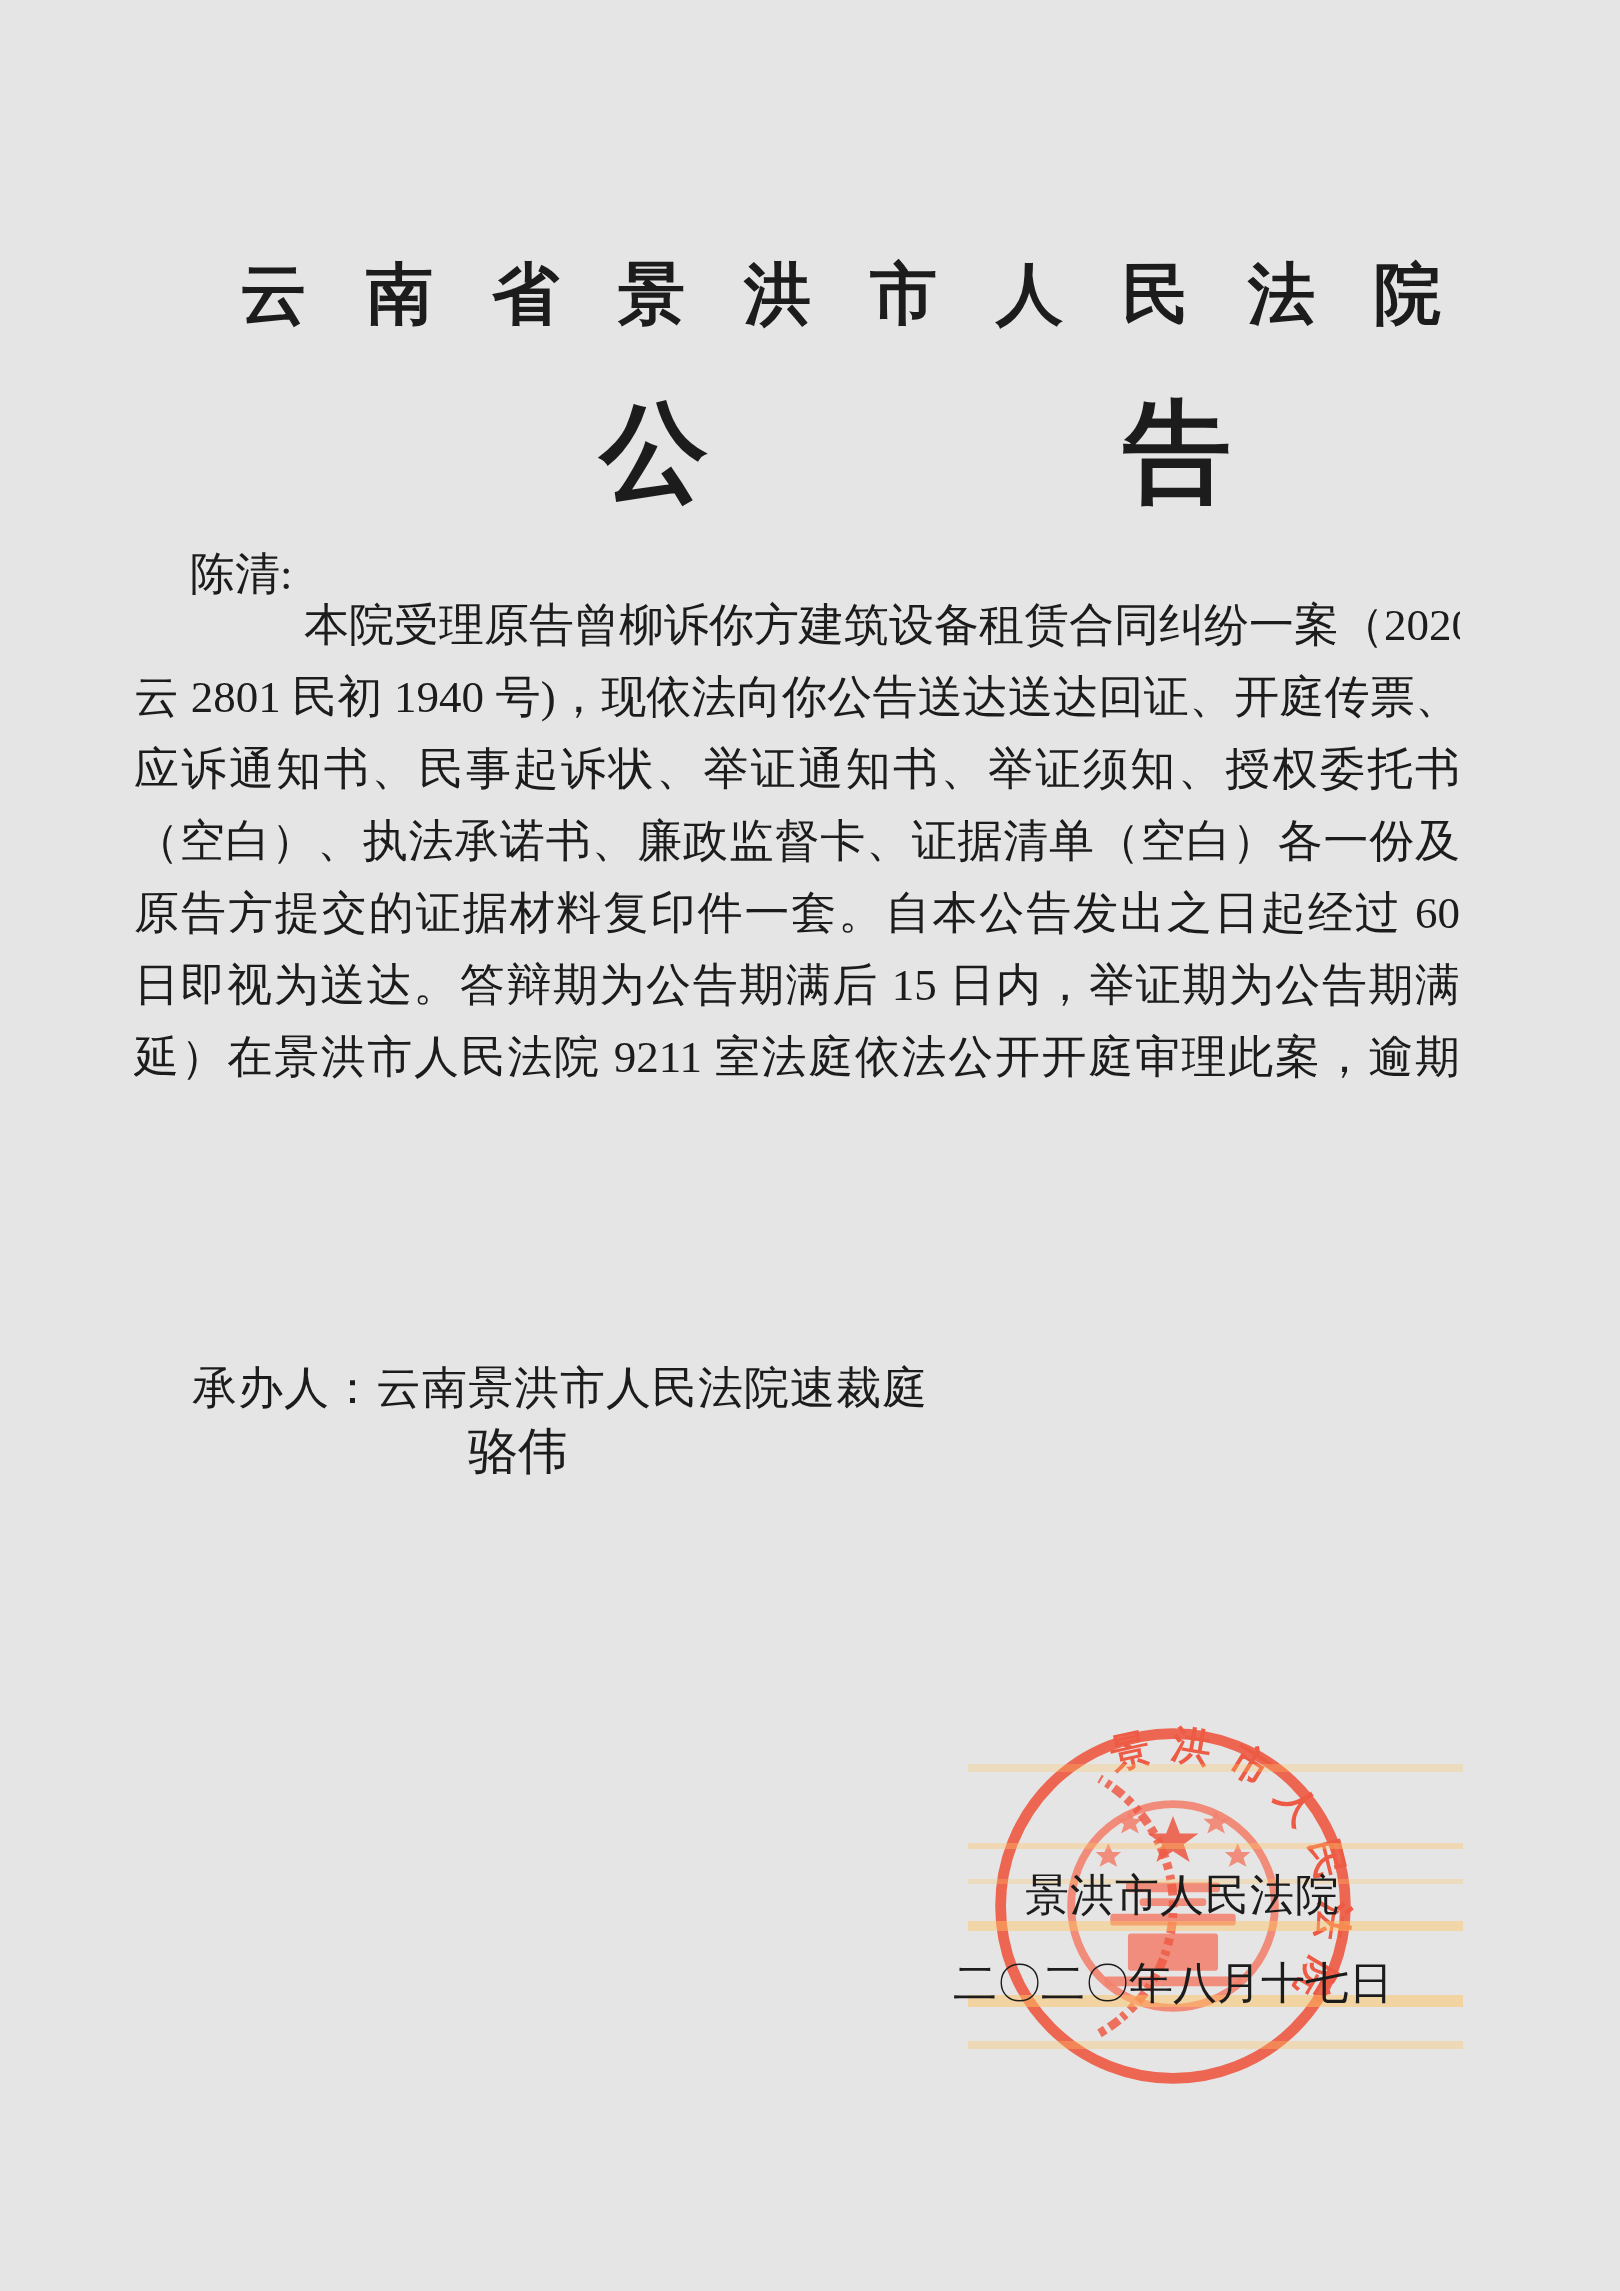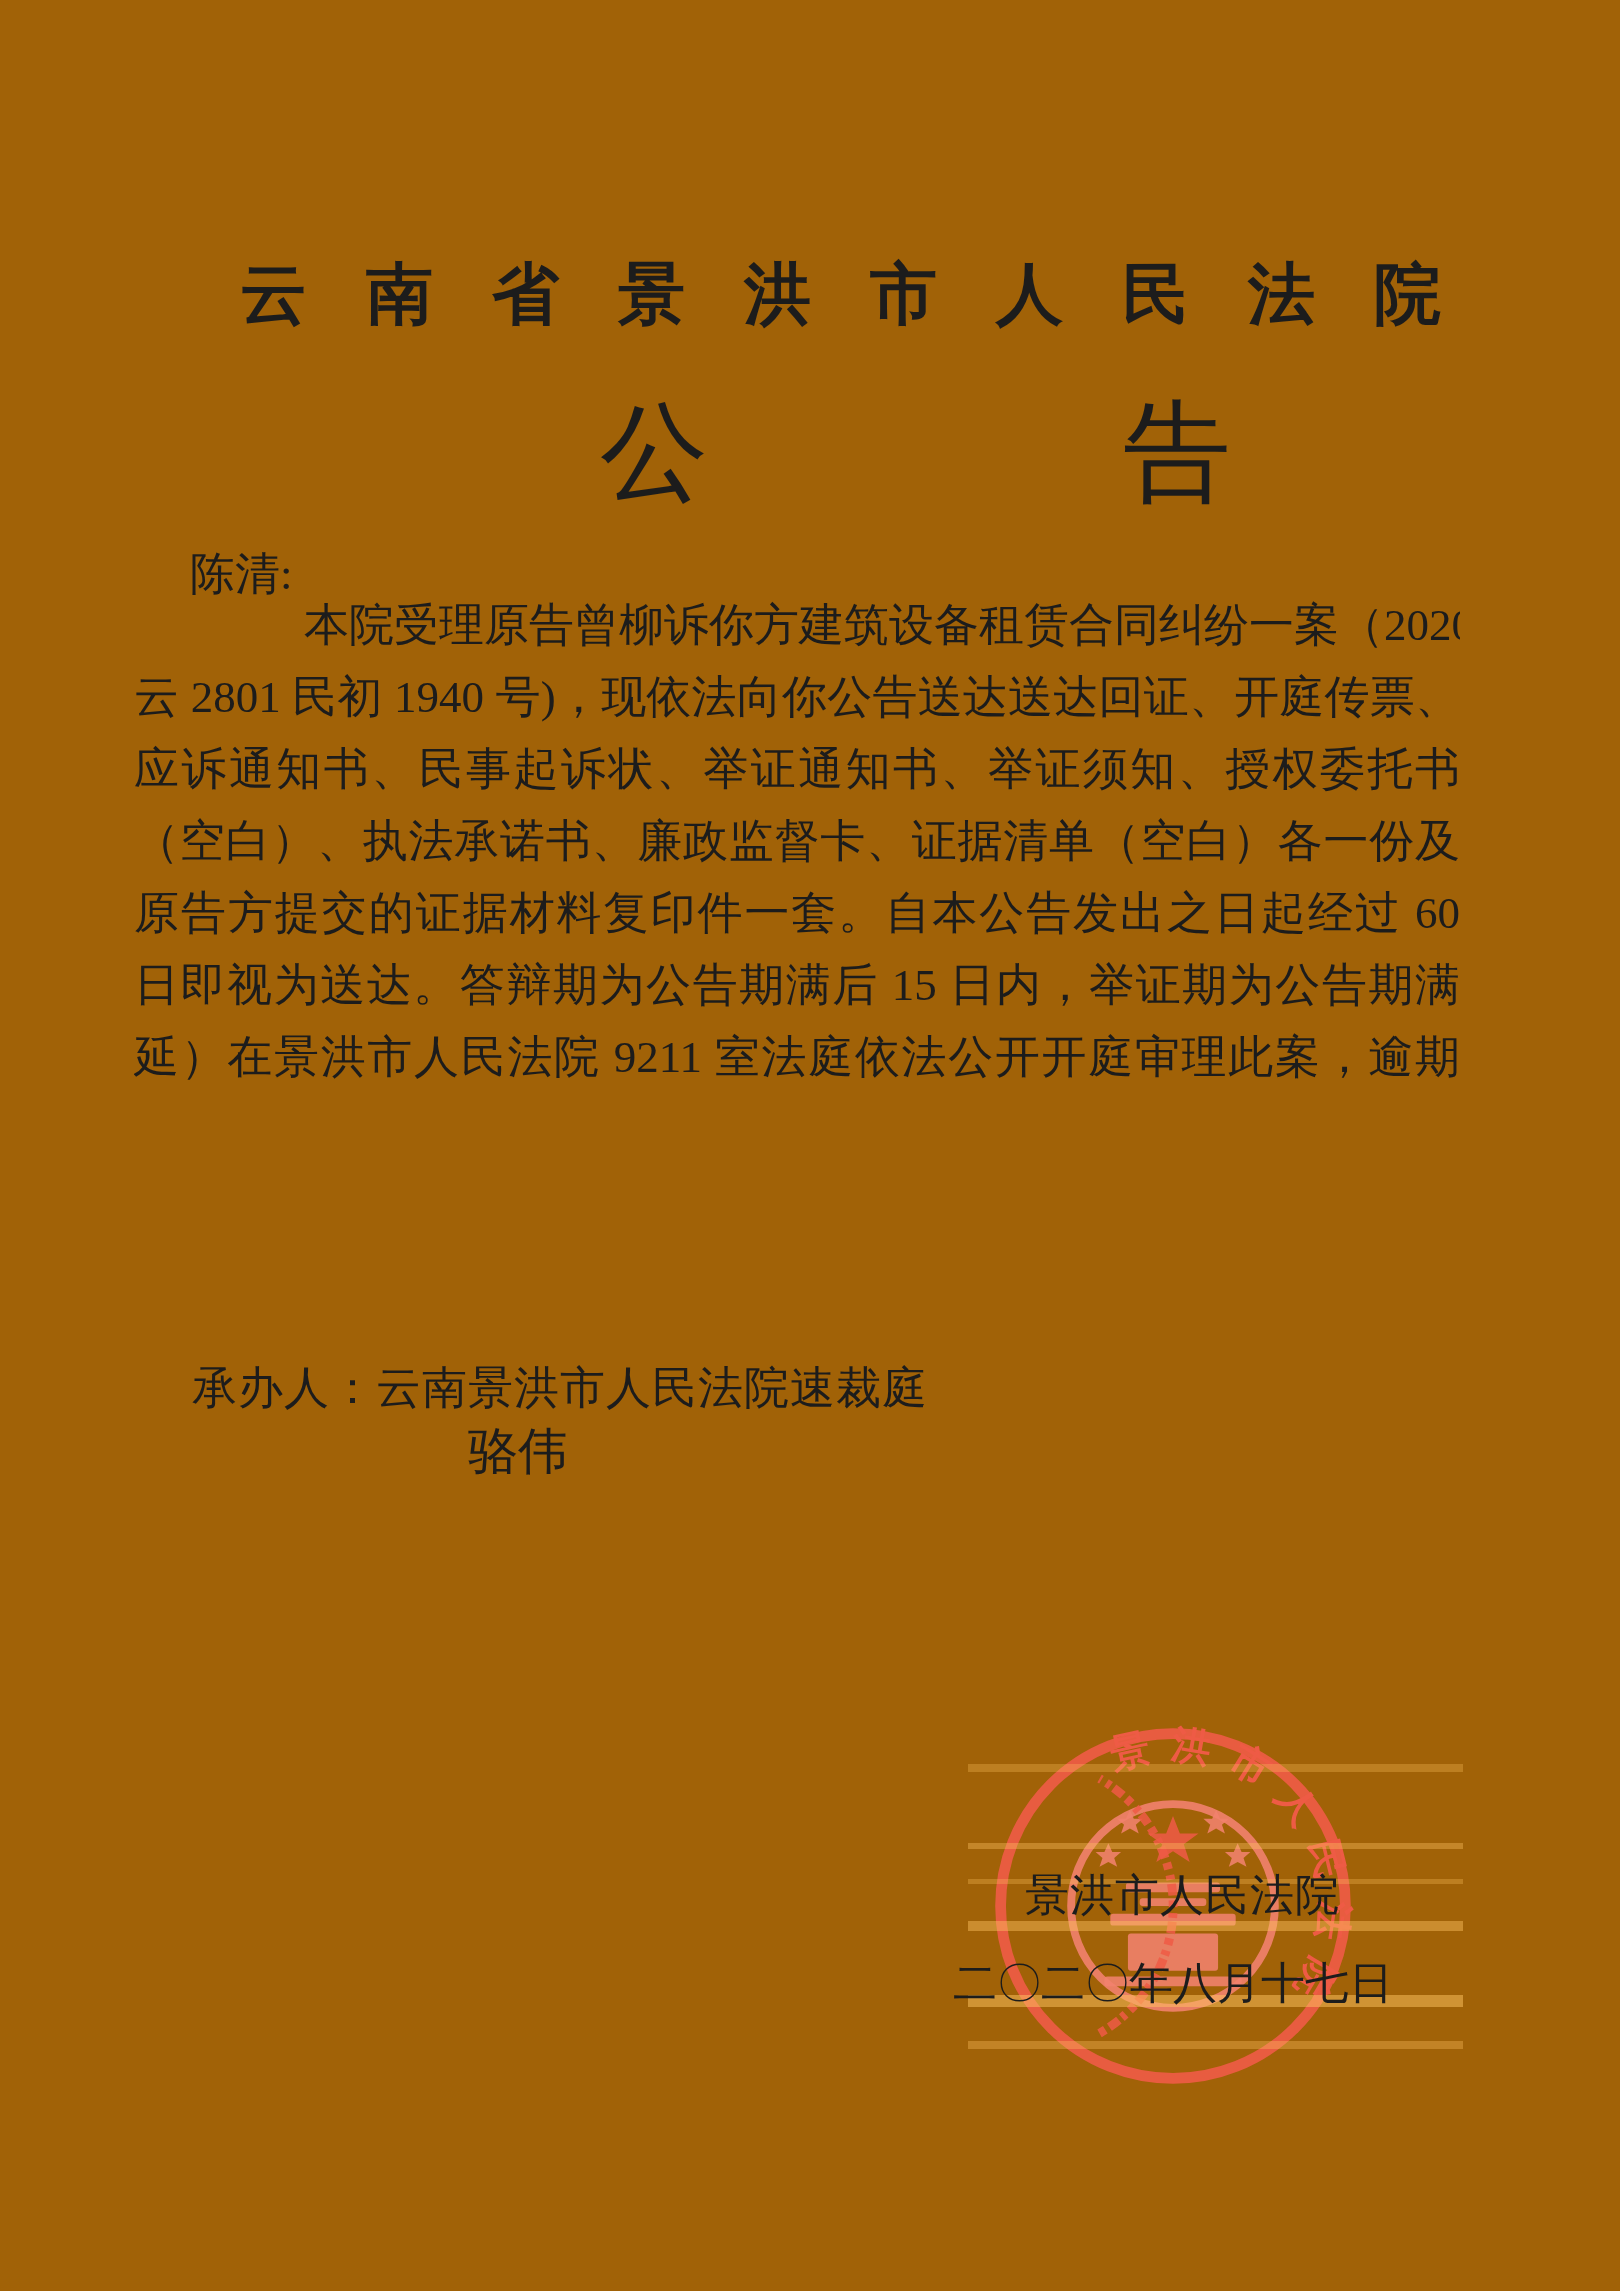--- a/index.html
+++ b/index.html
@@ -7,33 +7,33 @@
     --seal-mid:#f2826e;
     --seal-light:#f6a593;
     --scan-streak:#ffc361;
     --ink:#1c1c1c;
   }
   *{margin:0;padding:0;box-sizing:border-box;}
   html,body{background:#ffffff;}
   .page{
     position:relative;
     width:1620px;height:2292px;
-    background:#a16207;
+    background:#e5e5e5;
     overflow:hidden;
     font-family:"Liberation Serif","DejaVu Serif",serif;
     color:var(--ink);
   }
   .court-title{
     position:absolute;left:240px;top:249px;
     font-size:67px;font-weight:bold;white-space:nowrap;
     letter-spacing:59px;margin-right:-59px;
   }
   .notice-title{
     position:absolute;left:600px;top:380px;
-    font-size:108px;font-weight:normal;white-space:nowrap;
+    font-size:108px;font-weight:bold;white-space:nowrap;
     letter-spacing:194px;margin-right:-194px;
   }
   .greeting{
     position:absolute;left:190px;top:545px;
     font-size:45px;line-height:59px;white-space:nowrap;
   }
   .body-text{
     position:absolute;left:134px;top:589px;width:1326px;
     font-size:45px;line-height:72px;
     text-align:justify;

